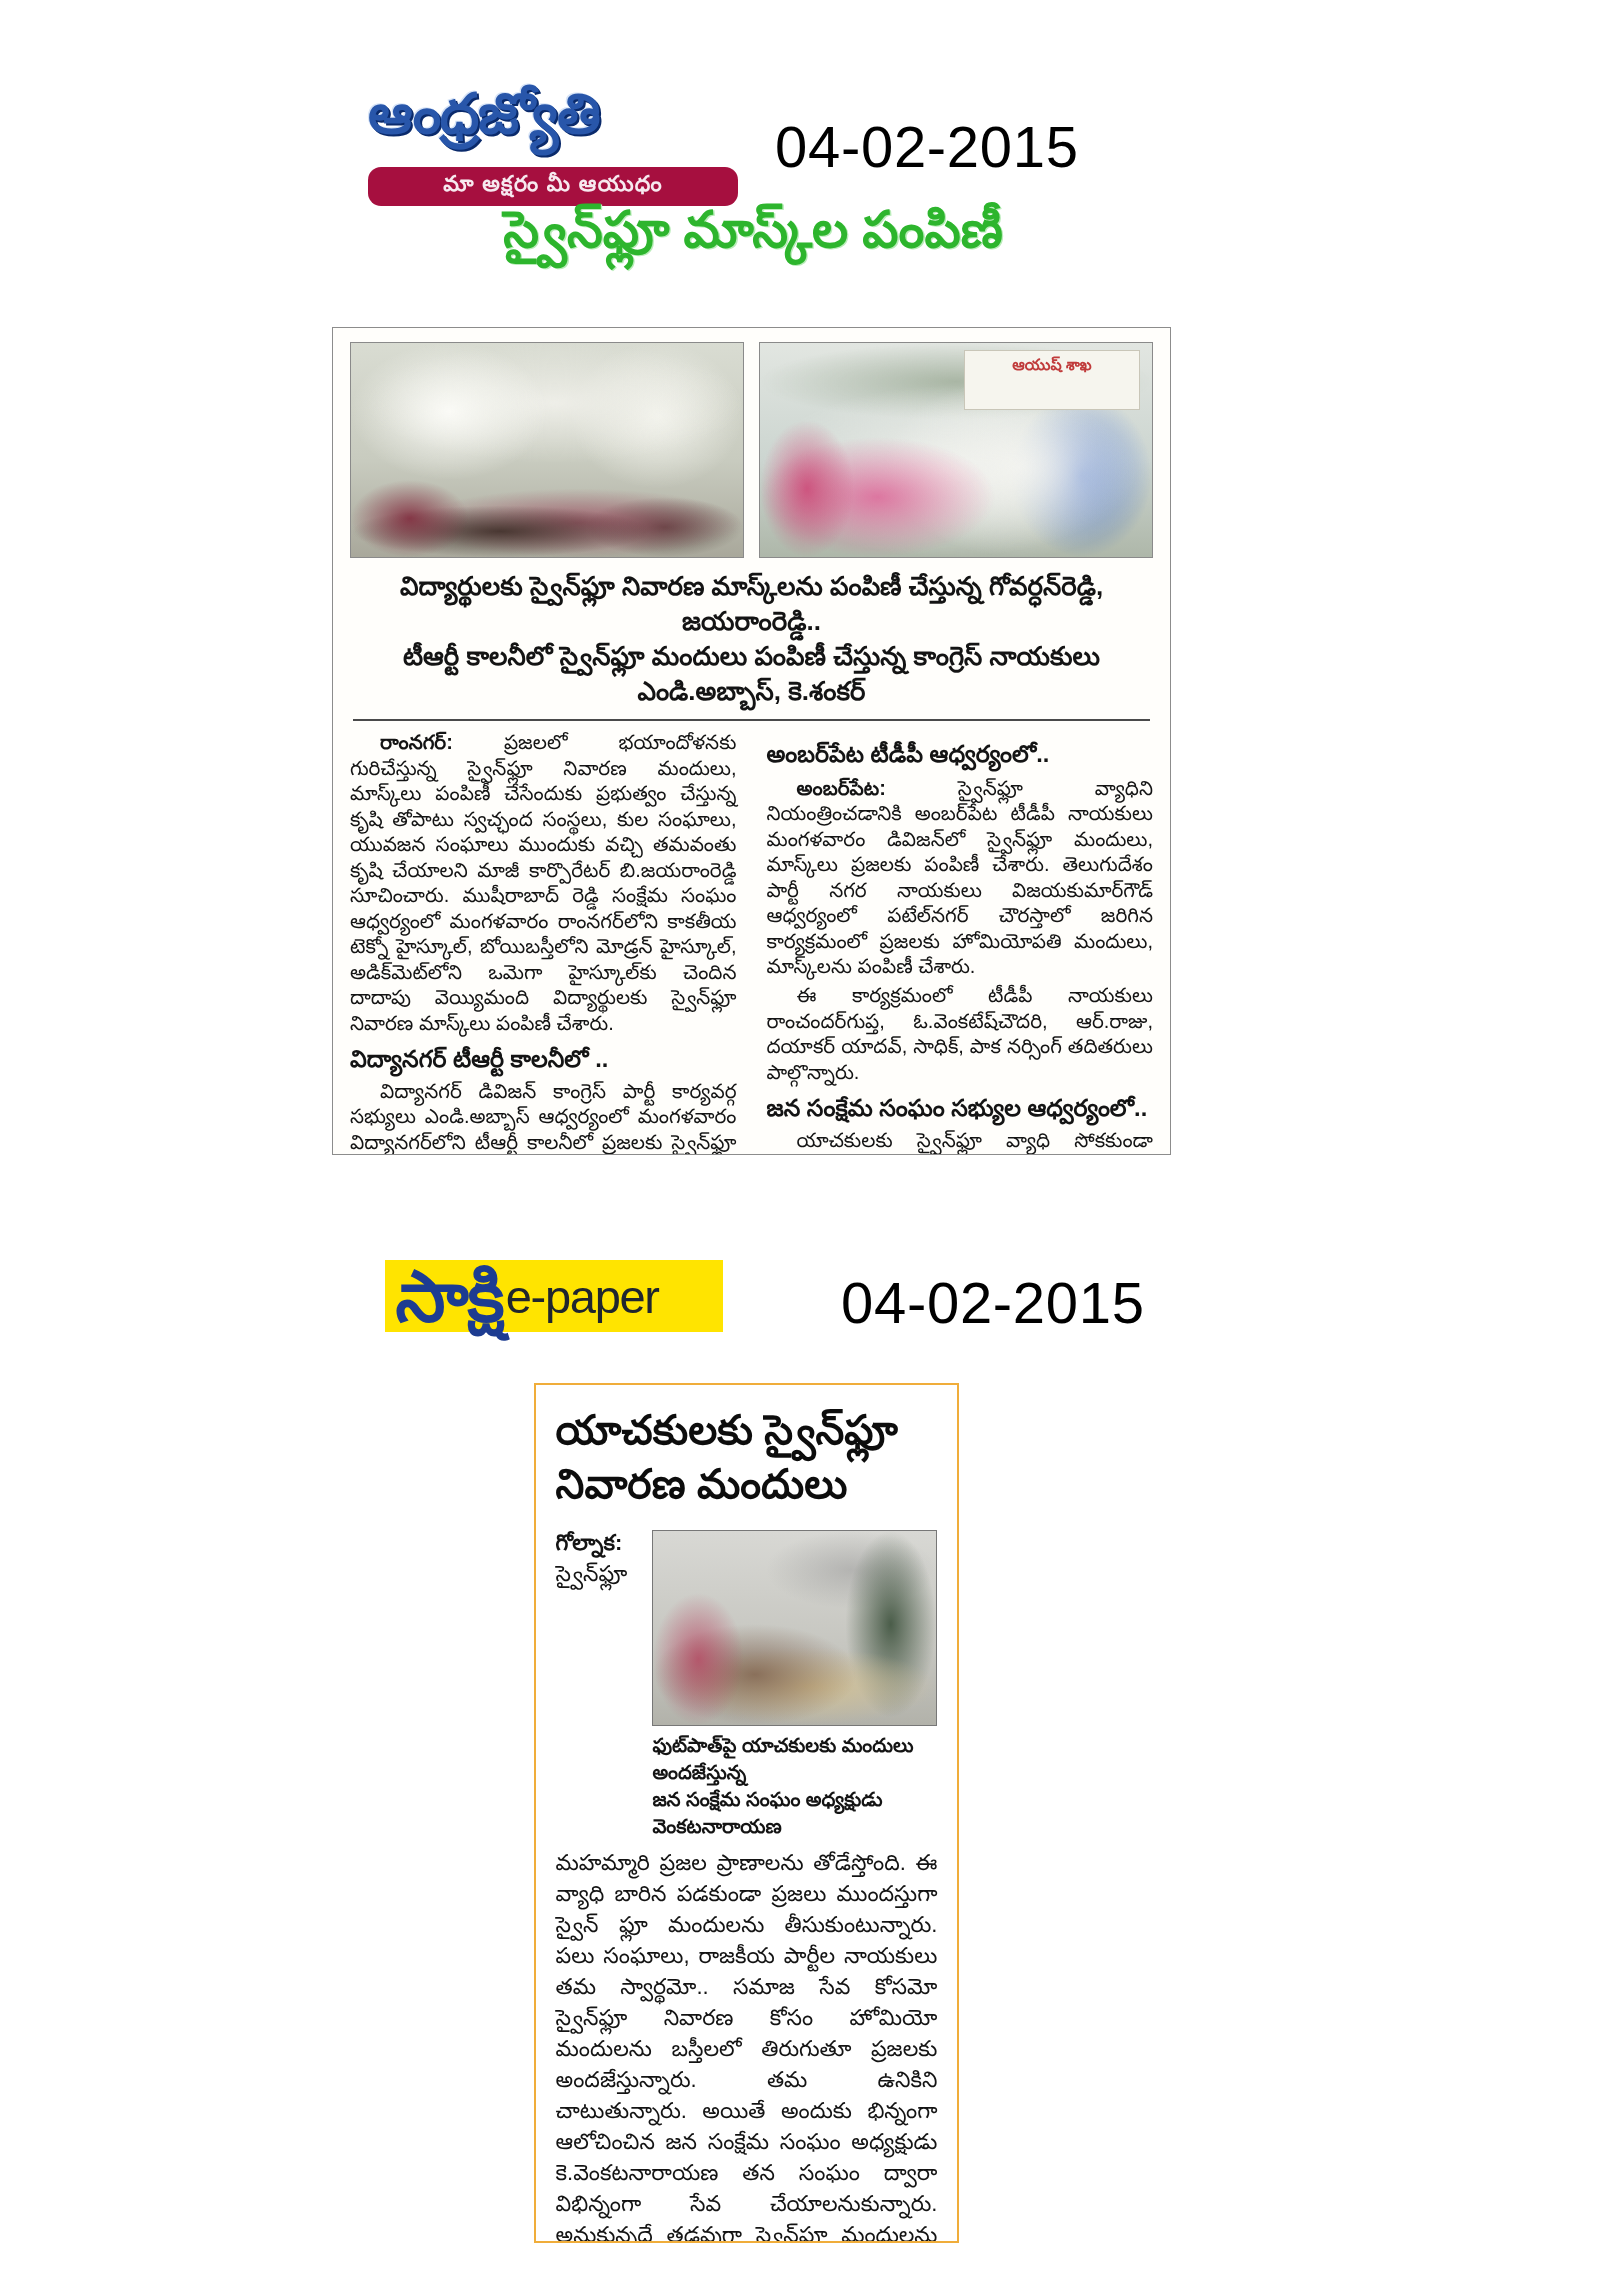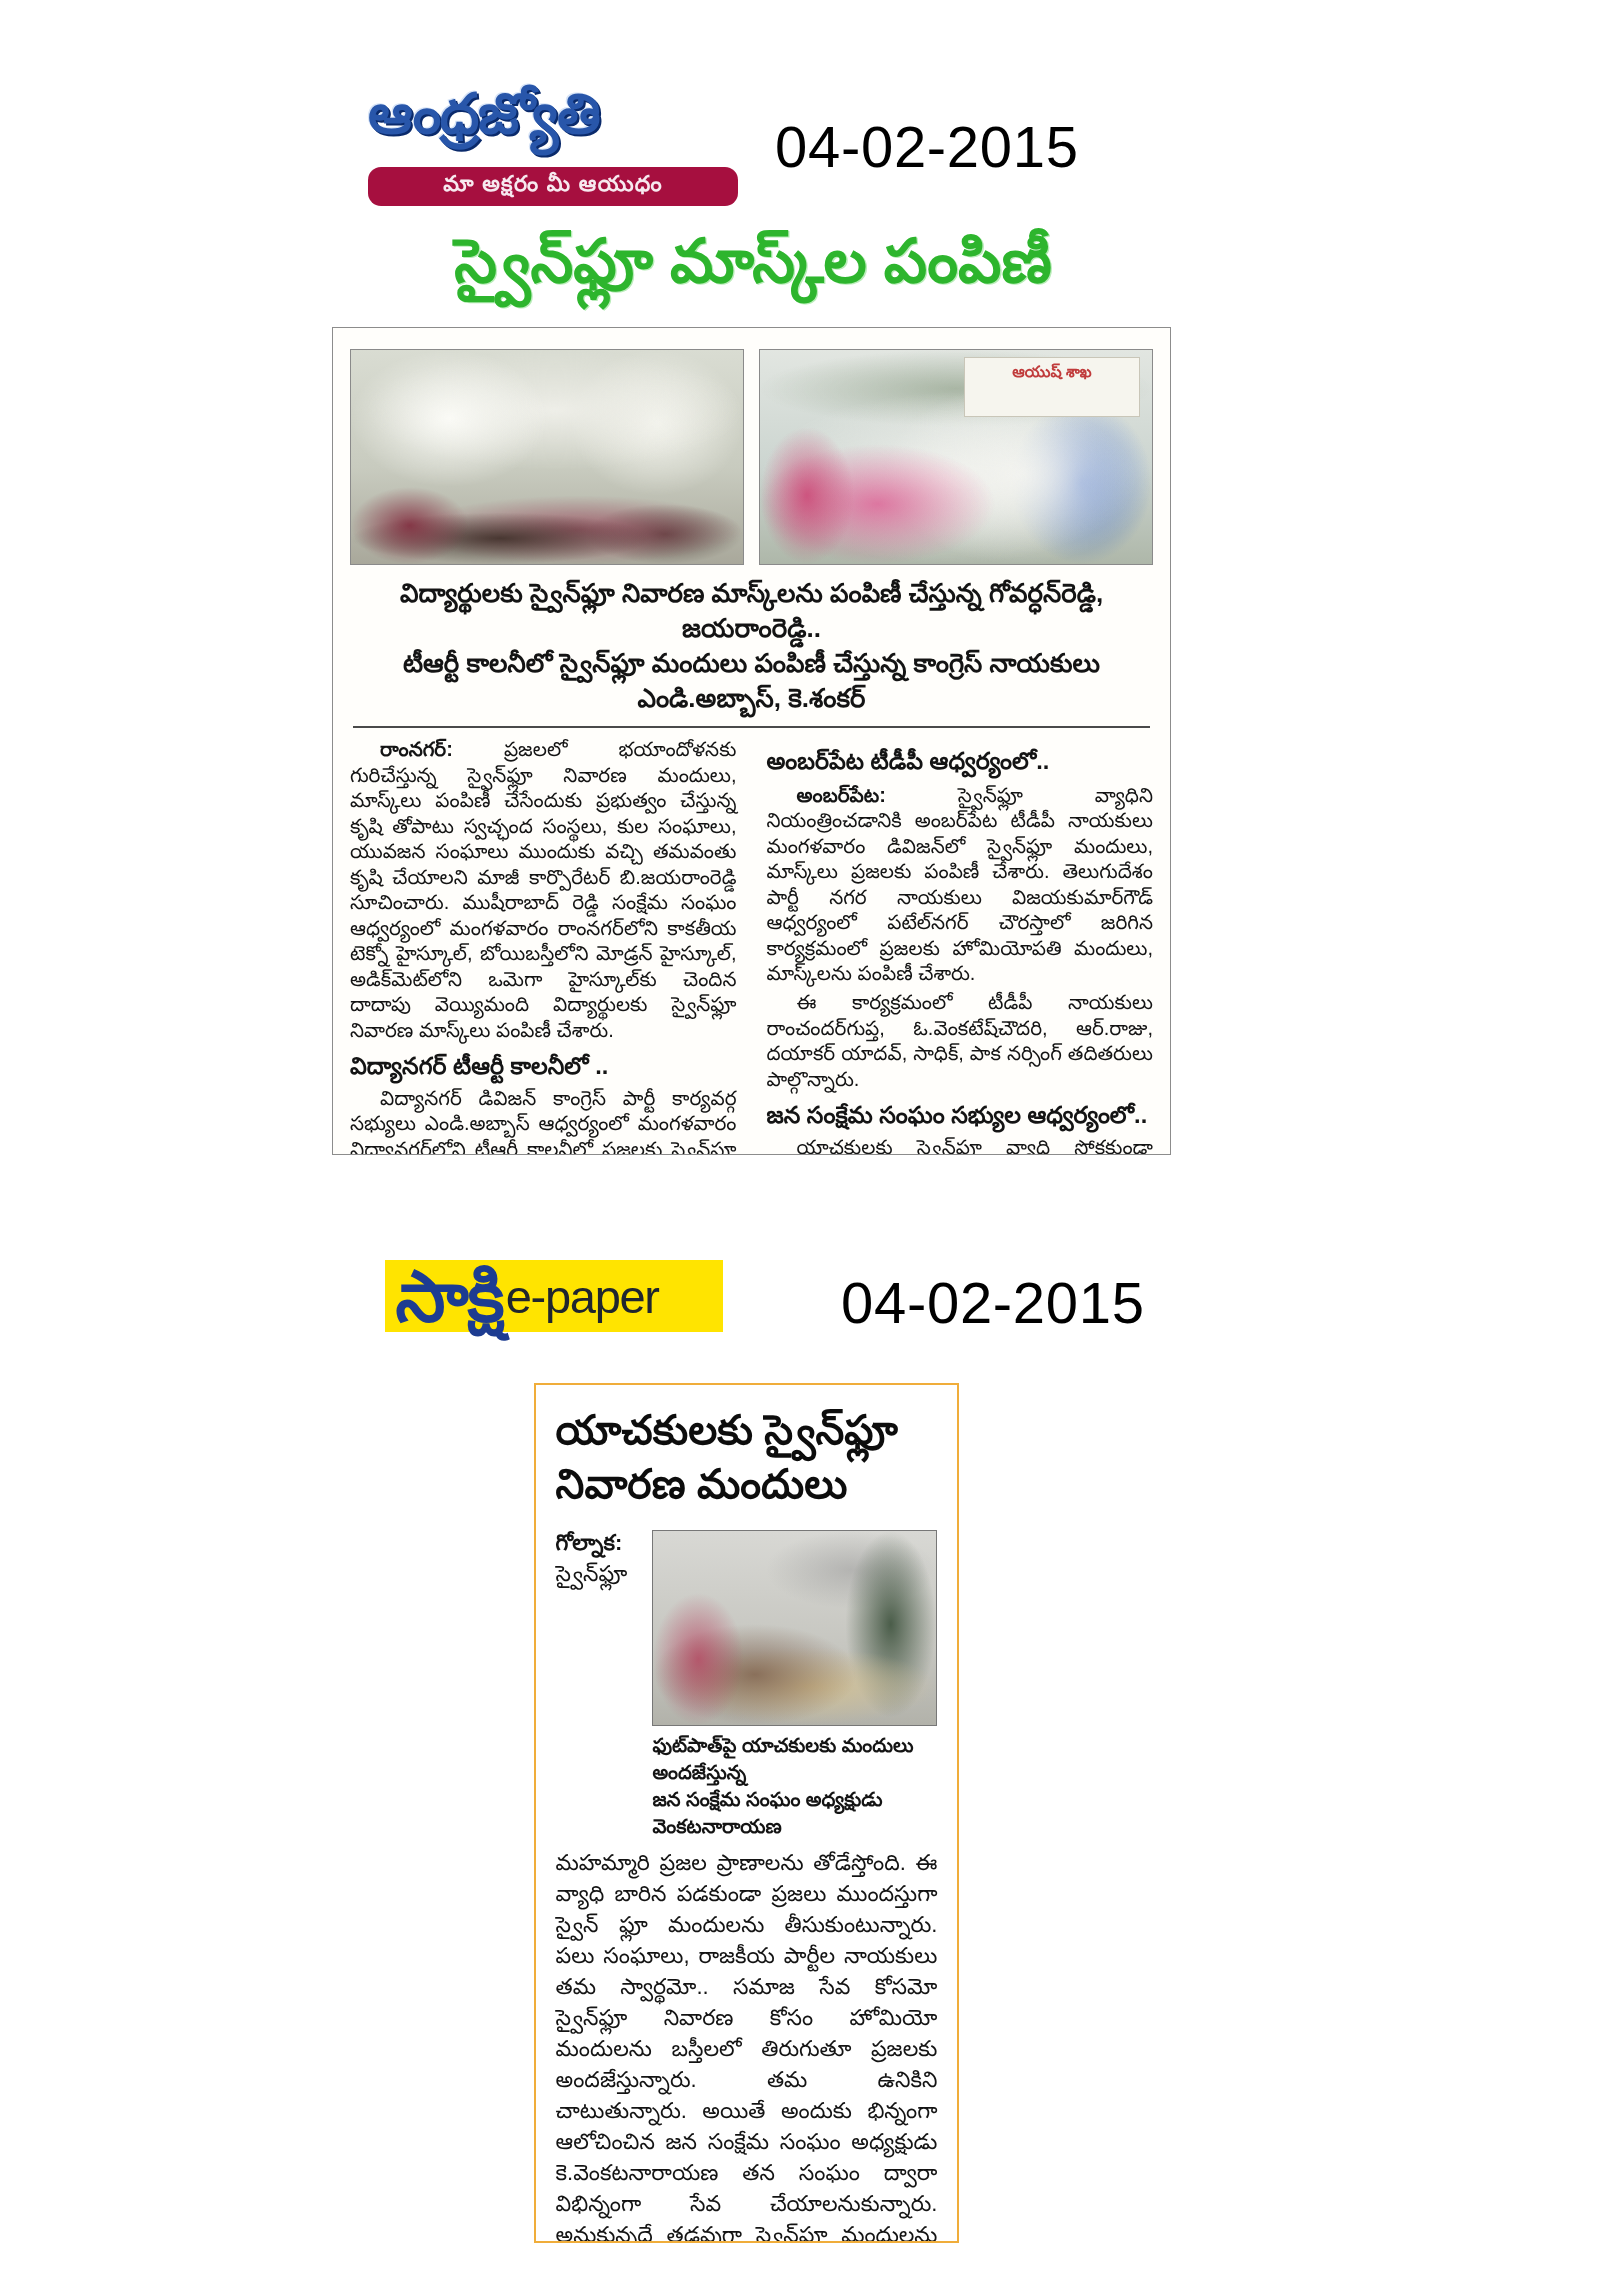--- a/index.html
+++ b/index.html
@@ -20,29 +20,29 @@
     text-shadow:2px 2px 0 #0a2a6b,-1.3px -1.3px 0 #d7e4f7;line-height:98px;letter-spacing:-1.3px;
   }
   .aj-tagline-bar{
     margin-top:3.9px;width:370px;height:39px;background:var(--aj-maroon);
     display:flex;align-items:center;justify-content:center;border-radius:13px;
   }
   .aj-tagline-bar span{color:#f7e9ef;font-size:22px;font-weight:bold;letter-spacing:1.3px;}
   .date-stamp{position:absolute;font-size:58px;color:#000;font-weight:400;letter-spacing:0.7px;}
   .date-aj{left:775px;top:113px;}
   .aj-headline{
-    position:absolute;left:334px;top:226px;width:838px;text-align:center;
-    font-size:61px;font-weight:bold;color:var(--headline-green);white-space:nowrap;
+    position:absolute;left:334px;top:200px;width:838px;text-align:center;
+    font-size:51px;font-weight:bold;color:var(--headline-green);white-space:nowrap;
     text-shadow:1.3px 1.3px 0 #b9ecb9;
   }
   
   .aj-article{
     position:absolute;left:332px;top:327px;width:839px;height:828px;
     border:1.3px solid var(--article-border);background:#fffefb;
-    padding:21px 17px;overflow:hidden;
+    padding:14px 17px;overflow:hidden;
   }
   .aj-photos{display:flex;gap:14.4px;height:216px;}
   .photo-frame{flex:1;border:0.7px solid #8a8a8a;position:relative;overflow:hidden;background:#cfcfc7;}
   .ph-left-aj{background:
     radial-gradient(closest-side at 15% 82%, rgba(128,38,58,.85), transparent),
     radial-gradient(closest-side at 38% 88%, rgba(62,46,40,.9), transparent),
     radial-gradient(closest-side at 58% 84%, rgba(150,60,84,.7), transparent),
     radial-gradient(closest-side at 80% 86%, rgba(70,50,45,.8), transparent),
     radial-gradient(closest-side at 25% 32%, rgba(252,252,248,.95), transparent),
     radial-gradient(closest-side at 52% 28%, rgba(240,240,234,.95), transparent),

